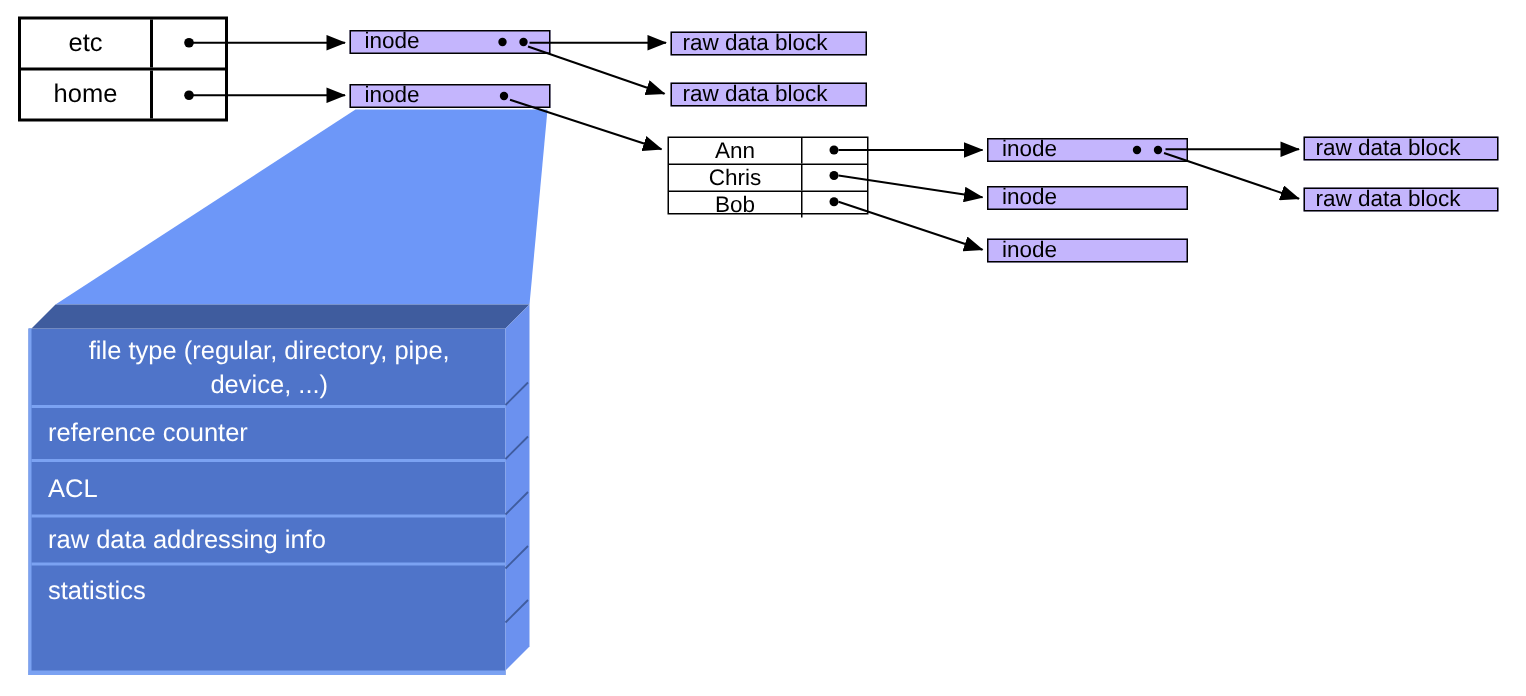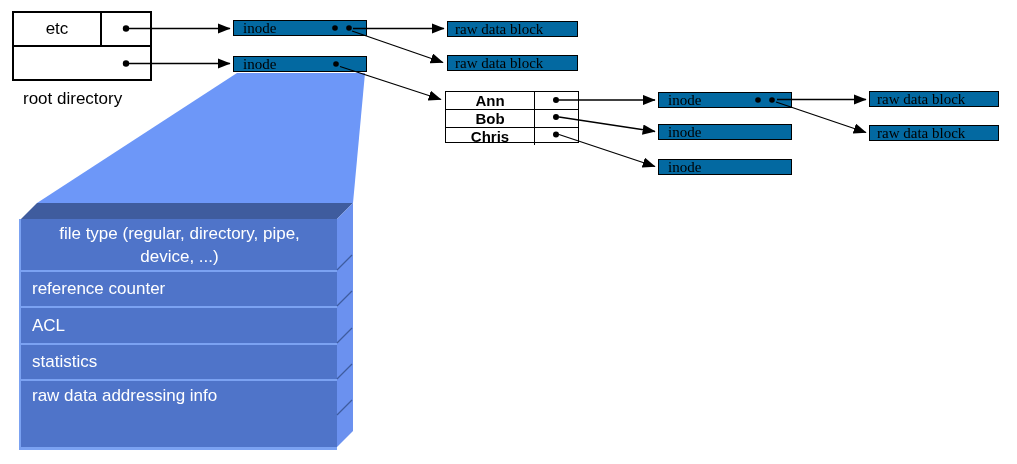--- a/index.html
+++ b/index.html
@@ -2,36 +2,36 @@
 <html><head>
 <meta charset="utf-8">
 <style>
   html,body{margin:0;padding:0;background:#ffffff;}
   .stage{
     position:relative;width:1017px;height:464px;background:#ffffff;
     font-family:"Liberation Sans", sans-serif;color:#000;overflow:hidden;
   }
   
   .wbox{
-    position:absolute;background:#0369a1;border:1.5px solid #000;
-    box-sizing:border-box;display:flex;align-items:center;
-    font-size:15px;line-height:15px;white-space:nowrap;font-family:Liberation Serif, serif;
+    position:absolute;background:#c4b5fd;border:1.5px solid #000;
+    box-sizing:border-box;display:flex;align-items:flex-end;
+    font-size:15px;line-height:15px;white-space:nowrap;
   }
   .wbox .lbl{padding-left:9px;}
   
   .roottbl{position:absolute;left:12px;top:11px;width:140px;height:70px;
     border:2px solid #000;box-sizing:border-box;display:flex;flex-direction:column;}
   .roottbl .row{flex:1;display:flex;}
   .roottbl .row + .row{border-top:2px solid #000;}
   .roottbl .name{width:86px;border-right:2px solid #000;display:flex;
     align-items:center;justify-content:center;font-size:17px;}
   .roottbl .ptr{flex:1;}
   
   .dirtbl{position:absolute;left:445px;top:91px;width:134px;height:52px;
-    border:1.5px solid #000;box-sizing:border-box;display:flex;flex-direction:column;font-weight:bold;}
+    border:1.5px solid #000;box-sizing:border-box;display:flex;flex-direction:column;}
   .dirtbl .row{flex:1;display:flex;}
   .dirtbl .row + .row{border-top:1.5px solid #000;}
   .dirtbl .name{width:88px;border-right:1.5px solid #000;display:flex;
     align-items:center;justify-content:center;font-size:15px;}
   .dirtbl .ptr{flex:1;}
   .caption{position:absolute;left:23px;top:89px;font-size:17px;}
   
   .stack{
     position:absolute;left:19px;top:219px;width:316px;height:228px;
     background:#4F74C9;border-left:2px solid #7BA2F2;border-bottom:3px solid #7BA2F2;
@@ -49,24 +49,24 @@
 <body>
 
 <div class="stage">
 
   <div class="roottbl">
     <div class="row">
       <div class="name">etc</div>
       <div class="ptr"></div>
     </div>
     <div class="row">
+      <div class="name">home</div>
       <div class="ptr"></div>
     </div>
   </div>
-  <div class="caption">root directory</div>
 
   <div class="wbox" style="left:233px;top:20px;width:134px;height:16px;">
     <span class="lbl">inode</span>
   </div>
   <div class="wbox" style="left:233px;top:56px;width:134px;height:16px;">
     <span class="lbl">inode</span>
   </div>
 
   <div class="wbox" style="left:447px;top:21px;width:131px;height:16px;">
     <span class="lbl" style="padding-left:7px;">raw data block</span>
@@ -74,25 +74,25 @@
   <div class="wbox" style="left:447px;top:55px;width:131px;height:16px;">
     <span class="lbl" style="padding-left:7px;">raw data block</span>
   </div>
 
   <div class="dirtbl">
     <div class="row">
       <div class="name">Ann</div>
       <div class="ptr"></div>
     </div>
     <div class="row">
-      <div class="name">Bob</div>
+      <div class="name">Chris</div>
       <div class="ptr"></div>
     </div>
     <div class="row">
-      <div class="name">Chris</div>
+      <div class="name">Bob</div>
       <div class="ptr"></div>
     </div>
   </div>
 
   <div class="wbox" style="left:658px;top:92px;width:134px;height:16px;">
     <span class="lbl">inode</span>
   </div>
   <div class="wbox" style="left:658px;top:124px;width:134px;height:16px;">
     <span class="lbl">inode</span>
   </div>
@@ -104,22 +104,22 @@
     <span class="lbl" style="padding-left:7px;">raw data block</span>
   </div>
   <div class="wbox" style="left:869px;top:125px;width:130px;height:16px;">
     <span class="lbl" style="padding-left:7px;">raw data block</span>
   </div>
 
   <div class="stack">
     <div class="srow h1">file type (regular, directory, pipe, device, ...)</div>
     <div class="srow h4">reference counter</div>
     <div class="srow h3">ACL</div>
+    <div class="srow h6">raw data addressing info</div>
     <div class="srow h5">statistics</div>
-    <div class="srow h6">raw data addressing info</div>
   </div>
 
   <svg class="overlay" width="1017" height="464" viewBox="0 0 1017 464">
     <defs>
       <marker id="ah" viewBox="0 0 10 8" refX="9.5" refY="4" markerWidth="10" markerHeight="8" orient="auto">
         <path d="M0,0 L10,4 L0,8 z" fill="#000"></path>
       </marker>
     </defs>
 
     <polygon points="237,73 365,73 353,203 37,203" fill="#6D97F8"></polygon>

